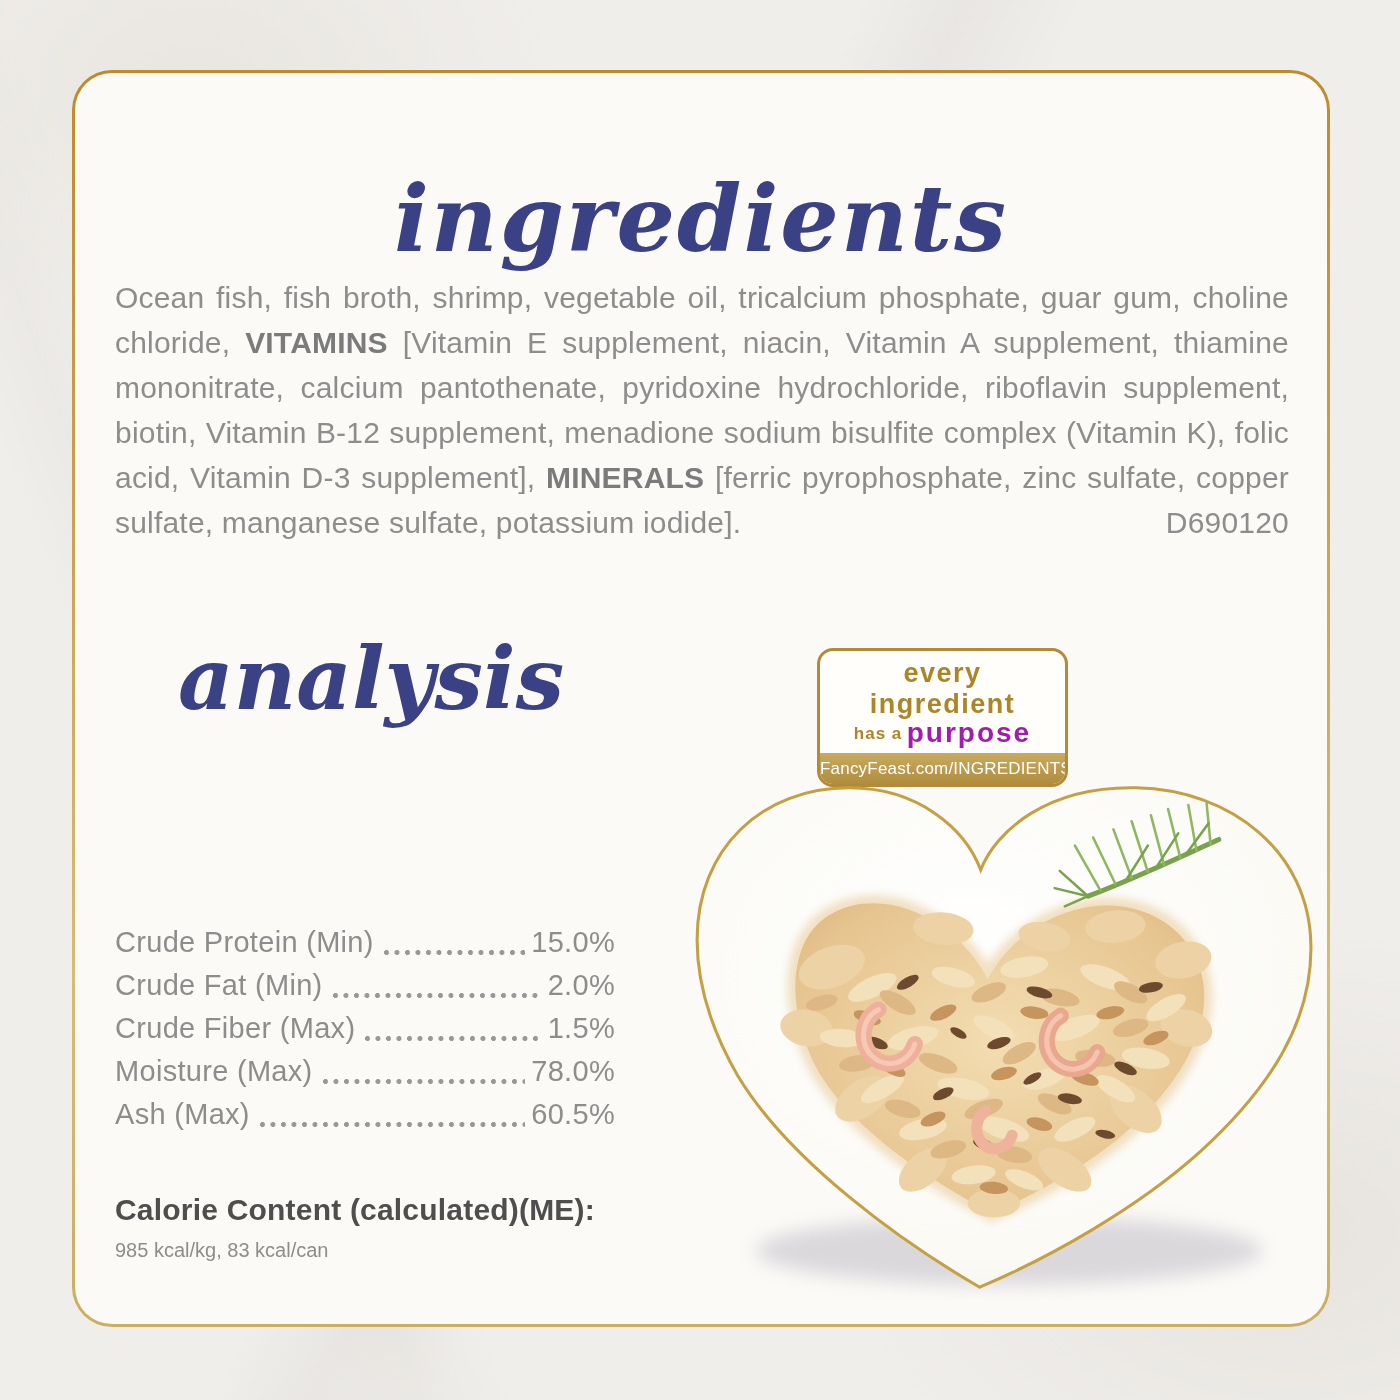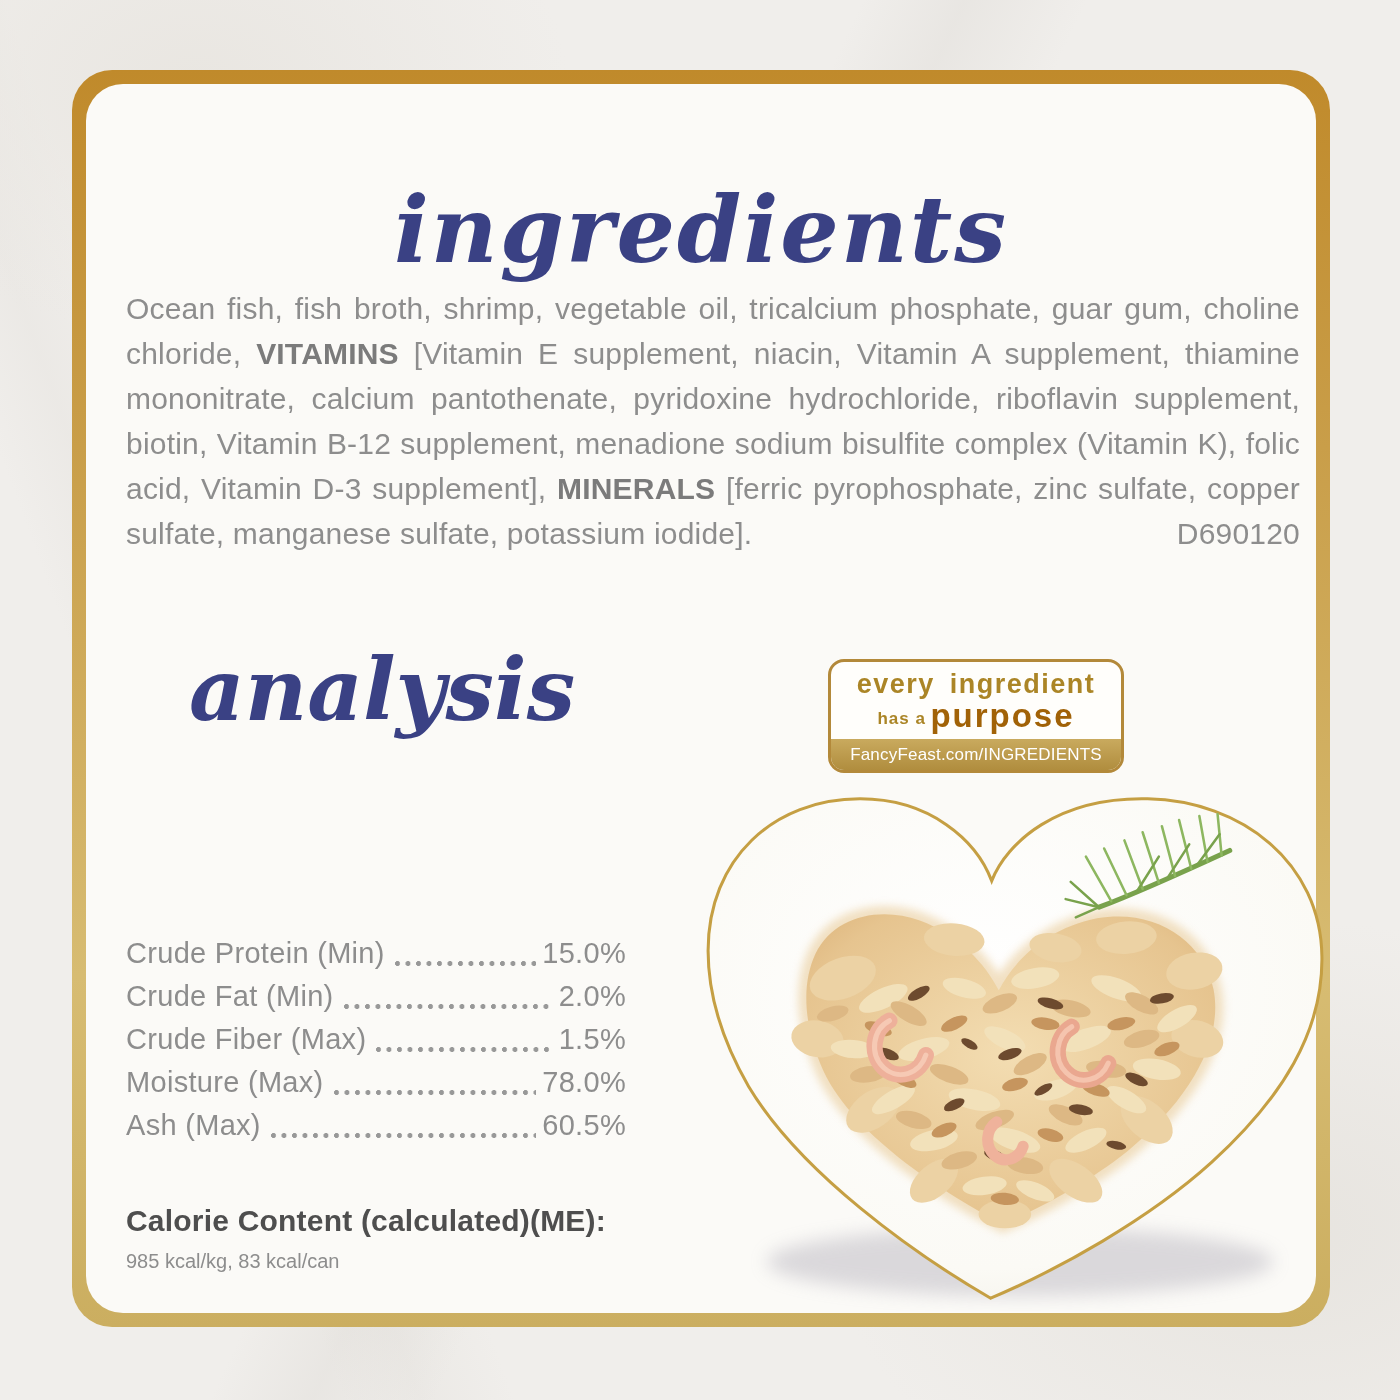--- a/index.html
+++ b/index.html
@@ -8,21 +8,21 @@
     font-family:"Liberation Sans",sans-serif;
     background-color:#f0eeeb;
     background-image:
       radial-gradient(620px 420px at 14% 6%, #e9e6e1 0%, rgba(233,230,225,0) 60%),
       radial-gradient(760px 520px at 92% 88%, #e7e4df 0%, rgba(231,228,223,0) 60%),
       linear-gradient(115deg, rgba(0,0,0,0) 42%, rgba(206,202,196,.22) 47%, rgba(0,0,0,0) 53%),
       linear-gradient(70deg, rgba(0,0,0,0) 18%, rgba(214,210,204,.18) 22%, rgba(0,0,0,0) 27%);
   }
   .card-wrap{
     position:absolute;left:72px;top:70px;width:1258px;height:1257px;
-    border-radius:40px;padding:14px;box-sizing:border-box;
+    border-radius:40px;padding:3px;box-sizing:border-box;
     background:linear-gradient(180deg,#c08a2b 0%,#c99e49 30%,#d7bc72 72%,#cbae60 100%);
   }
   .card{
     position:relative;width:100%;height:100%;border-radius:37px;
     background:#fbfaf7;
   }
   .script-title{
     font-family:"DejaVu Serif",serif;font-style:italic;font-weight:700;
     color:#3a4184;
   }
@@ -46,28 +46,28 @@
   .dots{
     flex:1;margin:0 6px 0 10px;
     background-image:radial-gradient(circle at 2.5px 2.5px,#989898 2.2px,rgba(0,0,0,0) 2.8px);
     background-size:10.5px 5px;background-repeat:repeat-x;
     background-position:left 0 bottom 9px;
   }
   .calorie{position:absolute;top:1120px;left:40px;}
   .cal-head{font-size:30px;font-weight:700;color:#4e4e4e;letter-spacing:.2px;}
   .cal-val{font-size:20px;color:#8d8d8d;margin-top:12px;}
   .badge{
-    position:absolute;top:575px;left:742px;width:296px;box-sizing:border-box;
+    position:absolute;top:575px;left:742px;width:251px;box-sizing:border-box;
     border:3px solid #b3893a;border-radius:16px;overflow:hidden;background:#fffefb;
   }
   .badge-top{padding:7px 4px 4px;text-align:center;}
   .badge-l1{font-size:27px;font-weight:700;color:#ab8526;letter-spacing:1.5px;word-spacing:6px;}
   .badge-l2{margin-top:-3px;}
   .badge-small{font-size:17px;font-weight:700;color:#ab8526;letter-spacing:1px;vertical-align:3px;}
-  .badge-big{font-size:33px;font-weight:700;color:#a16207;letter-spacing:2px;}
+  .badge-big{font-size:28px;font-weight:700;color:#a21caf;letter-spacing:2px;}
   .badge-strip{
     height:31px;line-height:31px;text-align:center;
     background:linear-gradient(180deg,#c9aa5e,#b08d3e);
     color:#ffffff;font-weight:400;font-size:17px;letter-spacing:.2px;
   }
   .plate{position:absolute;top:700px;left:615px;width:628px;height:527px;}
 </style>
 </head>
 <body>
 

